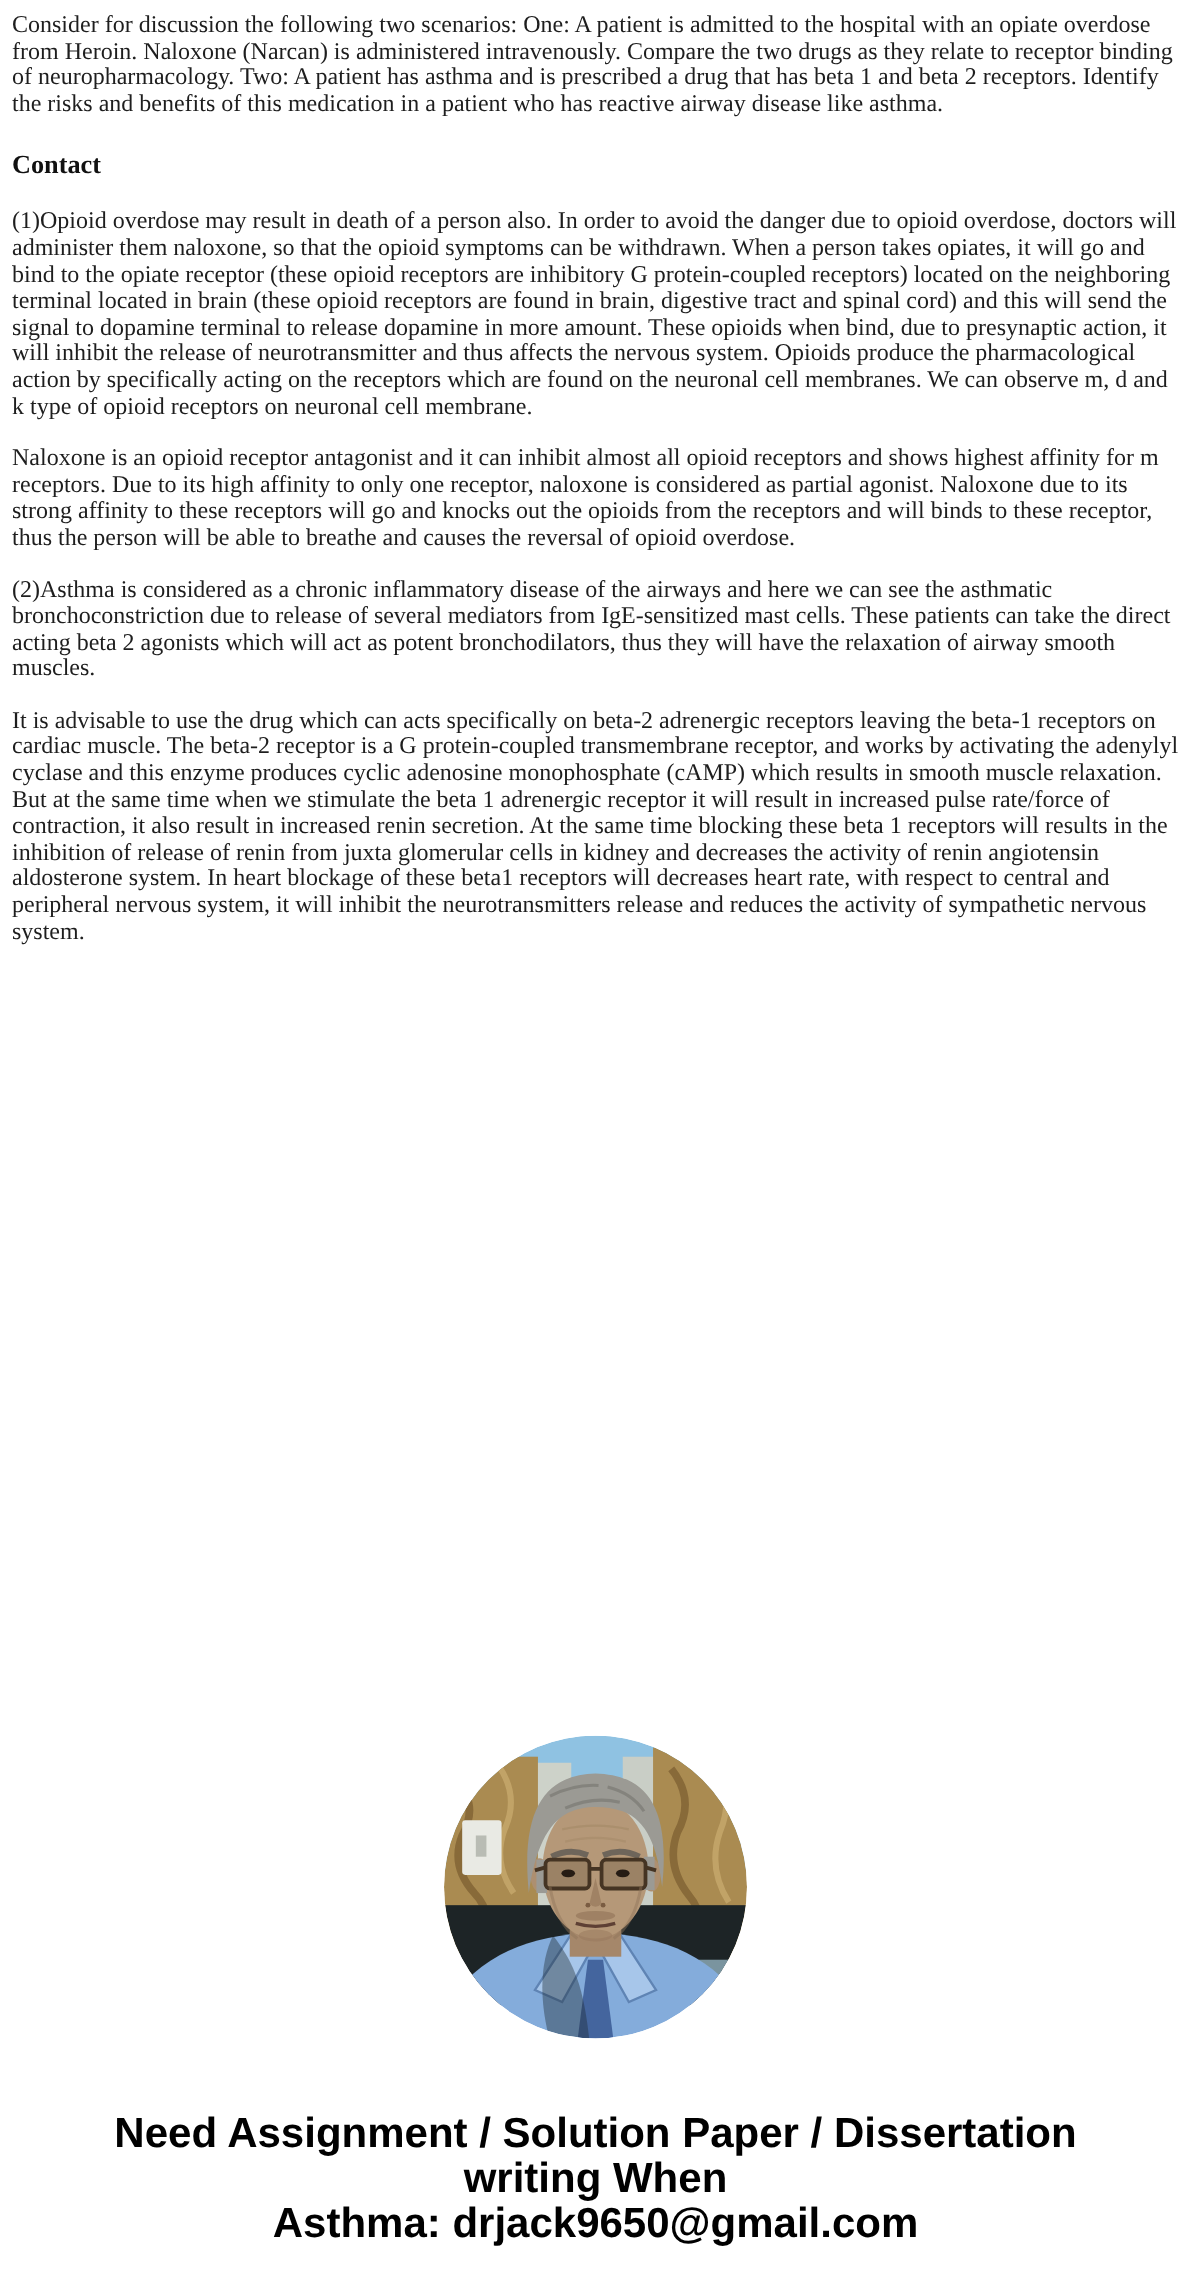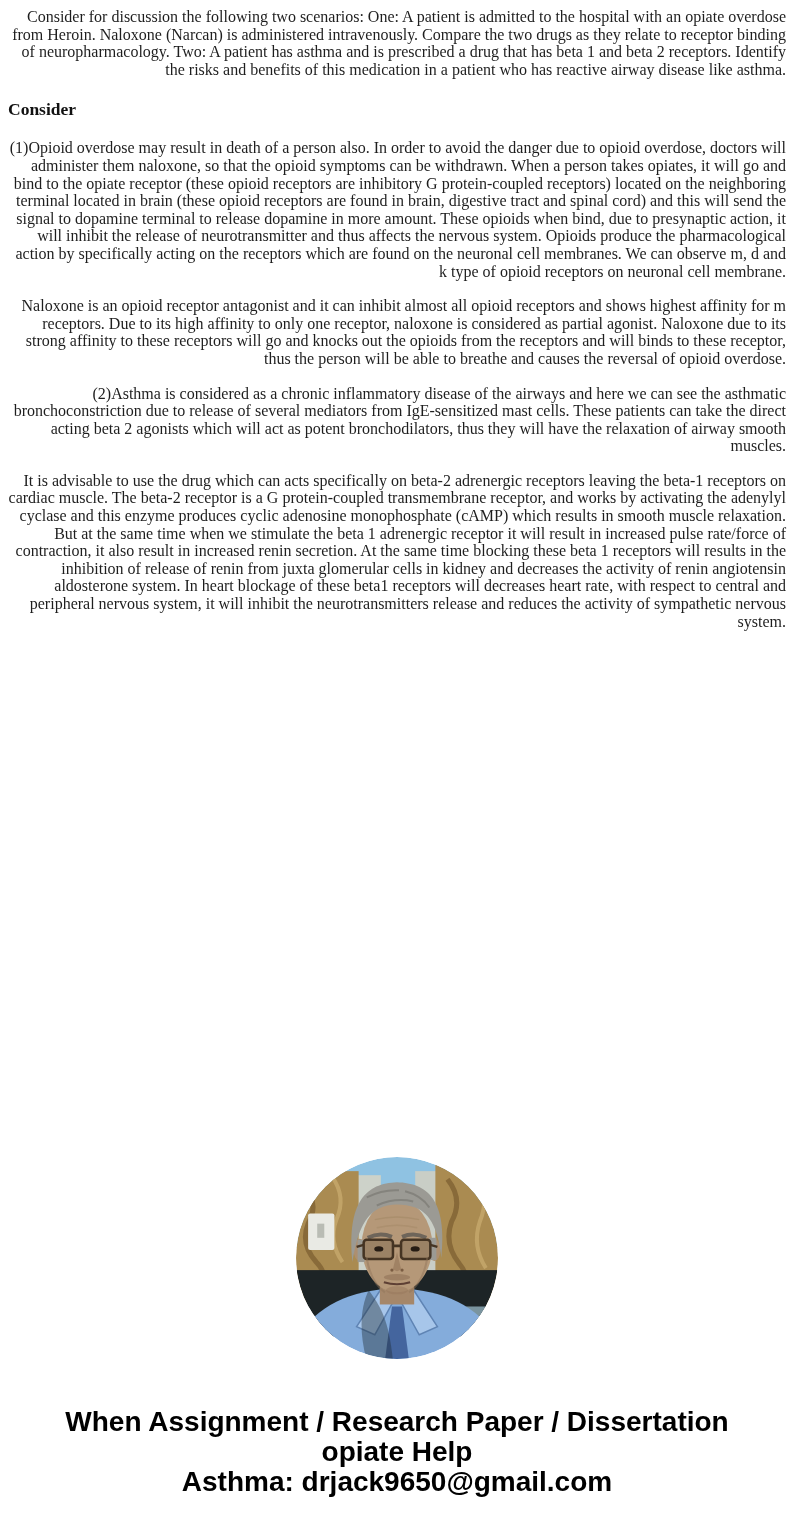--- a/index.html
+++ b/index.html
@@ -11,21 +11,21 @@
     box-sizing: border-box;
     padding: 8px 8px 0 8px;
     font-family: "Liberation Serif", "DejaVu Serif", serif;
     color: #1e1e1e;
     overflow: hidden;
   }
   .doc-text p {
     margin: 0 0 17px 0;
     font-size: 16px;
     line-height: 17.6px;
-    text-align: right;
+    text-align: left;
   }
   .doc-text h2 {
     font-size: 17.5px;
     font-weight: bold;
     margin: 21px 0 19px 0;
     color: #111111;
   }
   .portrait-wrap {
     margin-top: 527px;
     display: flex;
@@ -51,21 +51,21 @@
     padding-bottom: 30px;
   }
 </style>
 </head>
 <body>
 
 <div class="page">
 
   <div class="doc-text">
     <p>Consider for discussion the following two scenarios: One: A patient is admitted to the hospital with an opiate overdose from Heroin. Naloxone (Narcan) is administered intravenously. Compare the two drugs as they relate to receptor binding of neuropharmacology. Two: A patient has asthma and is prescribed a drug that has beta 1 and beta 2 receptors. Identify the risks and benefits of this medication in a patient who has reactive airway disease like asthma.</p>
-    <h2>Consider</h2>
+    <h2>Contact</h2>
     <p>(1)Opioid overdose may result in death of a person also. In order to avoid the danger due to opioid overdose, doctors will administer them naloxone, so that the opioid symptoms can be withdrawn. When a person takes opiates, it will go and bind to the opiate receptor (these opioid receptors are inhibitory G protein-coupled receptors) located on the neighboring terminal located in brain (these opioid receptors are found in brain, digestive tract and spinal cord) and this will send the signal to dopamine terminal to release dopamine in more amount. These opioids when bind, due to presynaptic action, it will inhibit the release of neurotransmitter and thus affects the nervous system. Opioids produce the pharmacological action by specifically acting on the receptors which are found on the neuronal cell membranes. We can observe m, d and k type of opioid receptors on neuronal cell membrane.</p>
     <p>Naloxone is an opioid receptor antagonist and it can inhibit almost all opioid receptors and shows highest affinity for m receptors. Due to its high affinity to only one receptor, naloxone is considered as partial agonist. Naloxone due to its strong affinity to these receptors will go and knocks out the opioids from the receptors and will binds to these receptor, thus the person will be able to breathe and causes the reversal of opioid overdose.</p>
     <p>(2)Asthma is considered as a chronic inflammatory disease of the airways and here we can see the asthmatic bronchoconstriction due to release of several mediators from IgE-sensitized mast cells. These patients can take the direct acting beta 2 agonists which will act as potent bronchodilators, thus they will have the relaxation of airway smooth muscles.</p>
     <p>It is advisable to use the drug which can acts specifically on beta-2 adrenergic receptors leaving the beta-1 receptors on cardiac muscle. The beta-2 receptor is a G protein-coupled transmembrane receptor, and works by activating the adenylyl cyclase and this enzyme produces cyclic adenosine monophosphate (cAMP) which results in smooth muscle relaxation. But at the same time when we stimulate the beta 1 adrenergic receptor it will result in increased pulse rate/force of contraction, it also result in increased renin secretion. At the same time blocking these beta 1 receptors will results in the inhibition of release of renin from juxta glomerular cells in kidney and decreases the activity of renin angiotensin aldosterone system. In heart blockage of these beta1 receptors will decreases heart rate, with respect to central and peripheral nervous system, it will inhibit the neurotransmitters release and reduces the activity of sympathetic nervous system.</p>
   </div>
 
   <div class="portrait-wrap">
     <div class="portrait-circle">
       <svg viewBox="0 0 200 200" aria-hidden="true">
         <defs>
@@ -141,18 +141,18 @@
           <ellipse cx="100" cy="132" rx="11" ry="4" fill="#97785c" opacity="0.5"></ellipse>
 
           <path d="M 70,100 Q 74,124 88,134" stroke="#8f7458" stroke-width="2" fill="none" opacity="0.45"></path>
           <path d="M 130,100 Q 126,124 112,134" stroke="#8f7458" stroke-width="2" fill="none" opacity="0.45"></path>
         </g>
       </svg>
     </div>
   </div>
 
   <div class="footer">
-    <div>When Assignment / Research Paper / Dissertation</div>
-    <div>opiate Help</div>
+    <div>Need Assignment / Solution Paper / Dissertation</div>
+    <div>writing When</div>
     <div>Asthma: drjack9650@gmail.com</div>
   </div>
 
 </div>
 
 </body></html>

